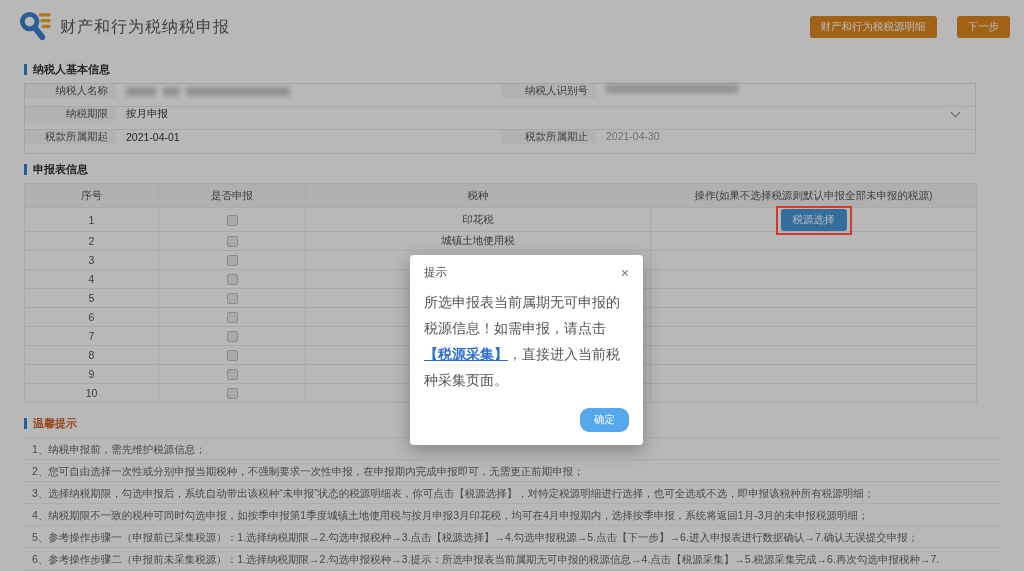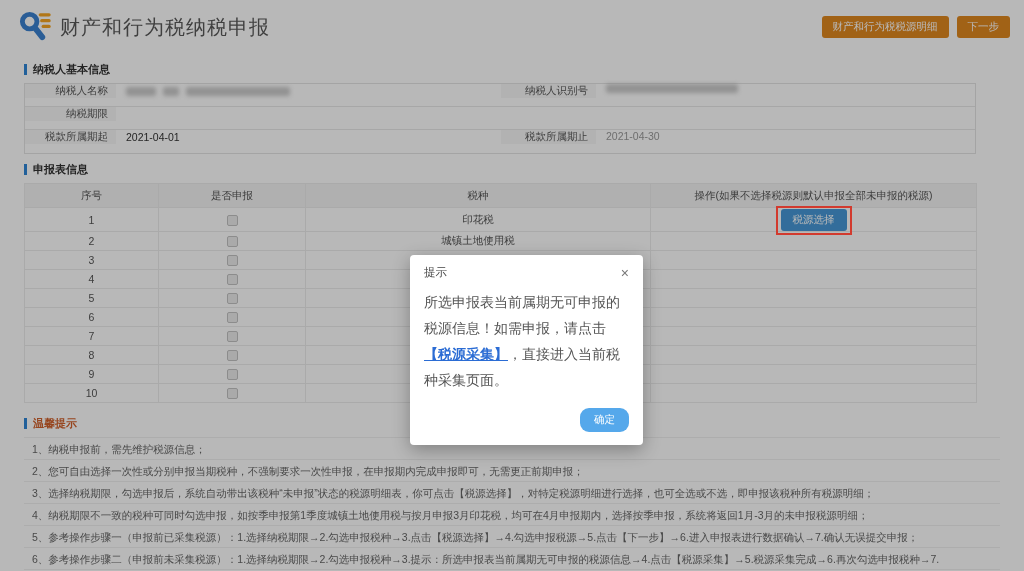--- a/index.html
+++ b/index.html
@@ -1,22 +1,22 @@
 <!DOCTYPE html>
 <html><head>
 <meta charset="utf-8">
 <style>
   * { margin:0; padding:0; box-sizing:border-box; }
   html,body { width:1024px; height:571px; overflow:hidden; }
   body { position:relative; background:#fff; font-family:"Liberation Sans",sans-serif; color:#333; }
 
   
   .header { height:54px; display:flex; align-items:center; padding:0 14px 0 18px; background:#fff; }
-  .page-title { font-size:20px; color:#595959; margin-left:9px; letter-spacing:1px; }
-  .header-actions { margin-left:auto; display:flex; gap:8px; }
+  .page-title { font-size:16px; color:#595959; margin-left:9px; letter-spacing:1px; }
+  .header-actions { margin-left:auto; display:flex; gap:20px; }
   .btn-orange { background:#e0881f; color:#fff; font-size:10.5px; padding:4px 11px; border:none; border-radius:3px; cursor:pointer; white-space:nowrap; }
 
   
   .sec-title { display:flex; align-items:center; margin:8px 24px 6px; font-size:11px; font-weight:bold; color:#333;text-align:center; }
   .sec-title::before { content:""; display:inline-block; width:3px; height:11px; background:#2f86d6; margin-right:6px; }
   .sec-title.warm { color:#d2622d; margin-top:13px; }
 
   
   .info-grid { margin:0 24px; border:1px solid #e4e4e4; font-size:10.5px; width:952px; }
   .info-row { display:flex; border-bottom:1px solid #e8e8e8; height:23px; align-items:flex-start; }
@@ -92,20 +92,24 @@
           <span class="blur-bar" style="width:104px"></span>
         </div>
       </div>
       <div class="cell-label l2">纳税人识别号</div>
       <div class="cell-value">
         <span class="blur-bar" style="width:132px"></span>
       </div>
     </div>
     <div class="info-row">
       <div class="cell-label">纳税期限</div>
+      <div class="cell-value">
+        <span>按月申报</span>
+        <span class="chev"></span>
+      </div>
     </div>
     <div class="info-row">
       <div class="half">
         <div class="cell-label">税款所属期起</div>
         <div class="cell-value">2021-04-01</div>
       </div>
       <div class="cell-label l2">税款所属期止</div>
       <div class="cell-value disabled">2021-04-30</div>
     </div>
   </div>

